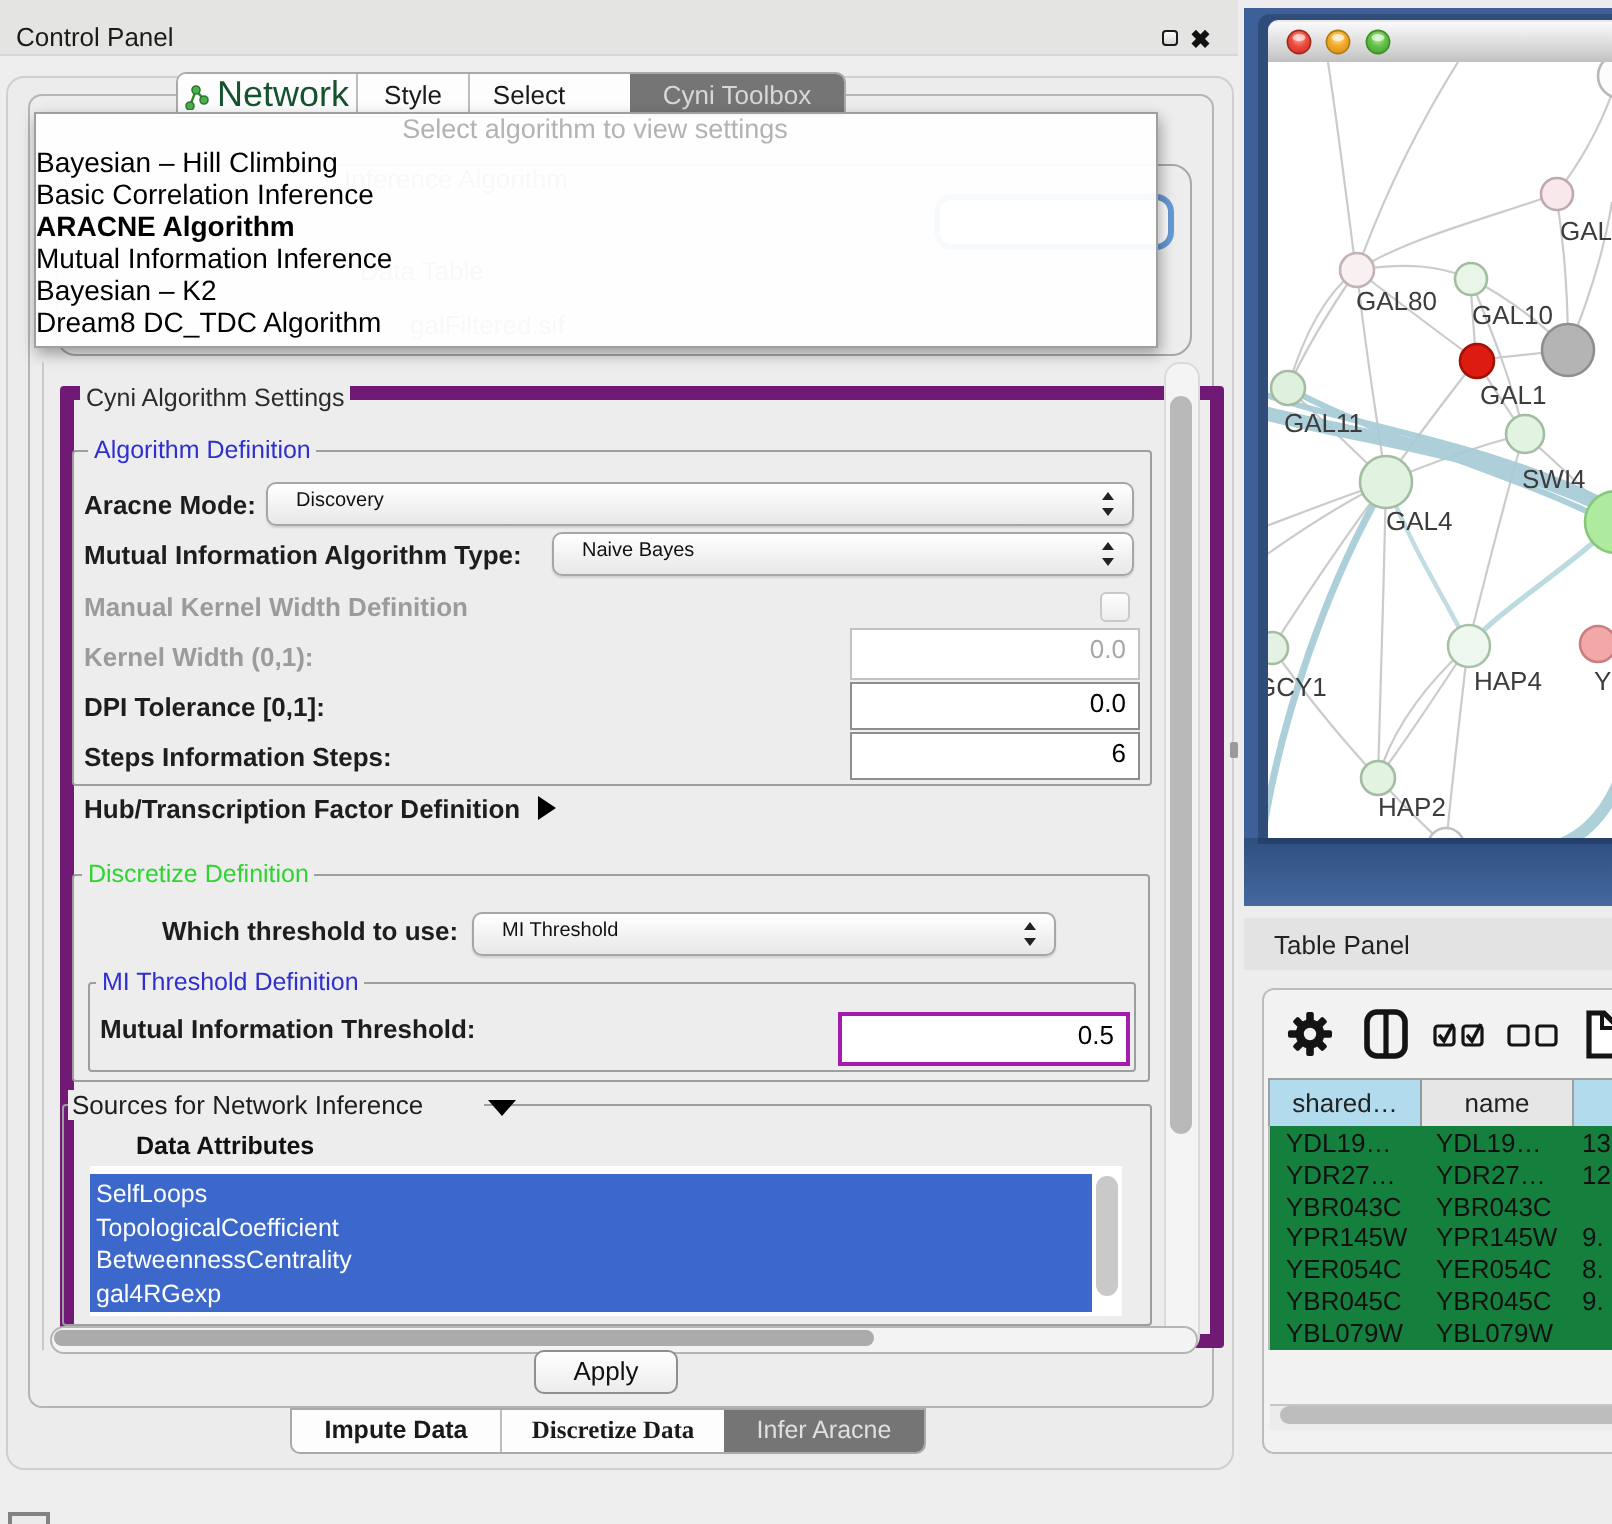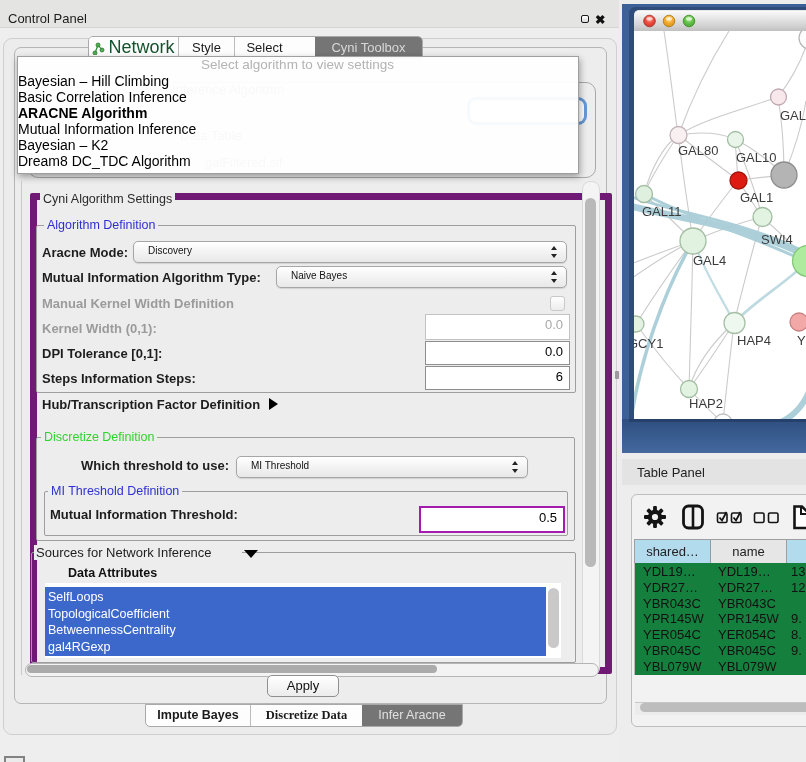--- a/index.html
+++ b/index.html
@@ -121,21 +121,21 @@
 
 <div class="abs" style="left:21px;top:181px;width:1px;height:494px;background:#c9c9c9;"></div>
 <div class="abs" style="left:582px;top:181px;width:16px;height:493px;background:#f4f4f4;border:1px solid #dadada;border-radius:8px;"></div>
 <div class="abs" style="left:585px;top:198px;width:11px;height:369px;background:#b9b9b9;border-radius:6px;"></div>
 <div class="abs" style="left:25px;top:663px;width:572px;height:12px;background:#f3f3f3;border:1px solid #b5b5b5;border-radius:7px;"></div>
 <div class="abs" style="left:27px;top:665px;width:410px;height:8px;background:#ababab;border-radius:5px;"></div>
 
 <div class="abs" style="left:267px;top:675px;width:70px;height:20px;border:1px solid #8f8f8f;border-radius:5px;background:linear-gradient(#ffffff,#ececec);text-align:center;line-height:20px;font-size:13px;color:#111;">Apply</div>
 
 <div class="abs" style="left:145px;top:704px;height:21px;display:flex;border:1px solid #a9a9a9;border-radius:0 0 5px 5px;overflow:hidden;background:#fdfdfd;">
-  <div style="width:104px;height:21px;line-height:21px;text-align:center;font-size:12.5px;font-weight:bold;color:#1a1a1a;">Impute Bayes</div>
+  <div style="width:104px;height:21px;line-height:21px;text-align:center;font-size:12.5px;font-weight:bold;color:#1a1a1a;">Impute Data</div>
   <div style="width:111px;height:21px;line-height:21px;text-align:center;font-size:12.5px;font-weight:bold;color:#1a1a1a;border-left:1px solid #bdbdbd;font-family:Liberation Serif, serif;">Discretize Data</div>
   <div style="width:100px;height:21px;line-height:21px;text-align:center;font-size:12.5px;color:#e0e0e0;background:#757575;">Infer Aracne</div>
 </div>
 
 <div class="abs" style="left:4px;top:756px;width:17px;height:14px;border:2px solid #828282;background:#ebebeb;"></div>
 
 <div class="abs" style="left:615px;top:371px;width:4px;height:8px;background:#9a9a9a;border-radius:1px;"></div>
 
 <div class="abs" style="left:619px;top:0;width:187px;height:762px;background:#ededed;"></div>
 <div class="abs" style="left:622px;top:4px;width:184px;height:449px;background:#3d6098;"></div>

